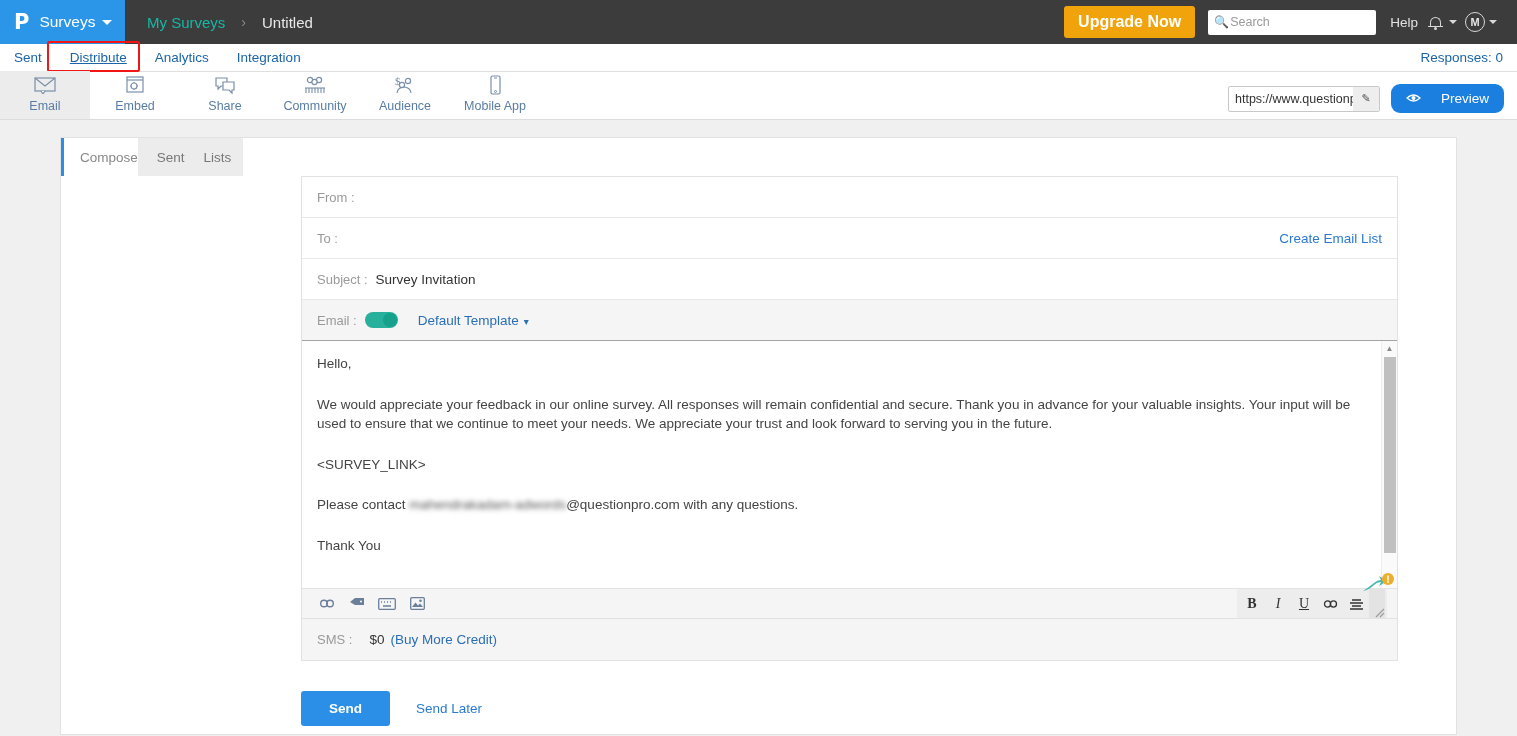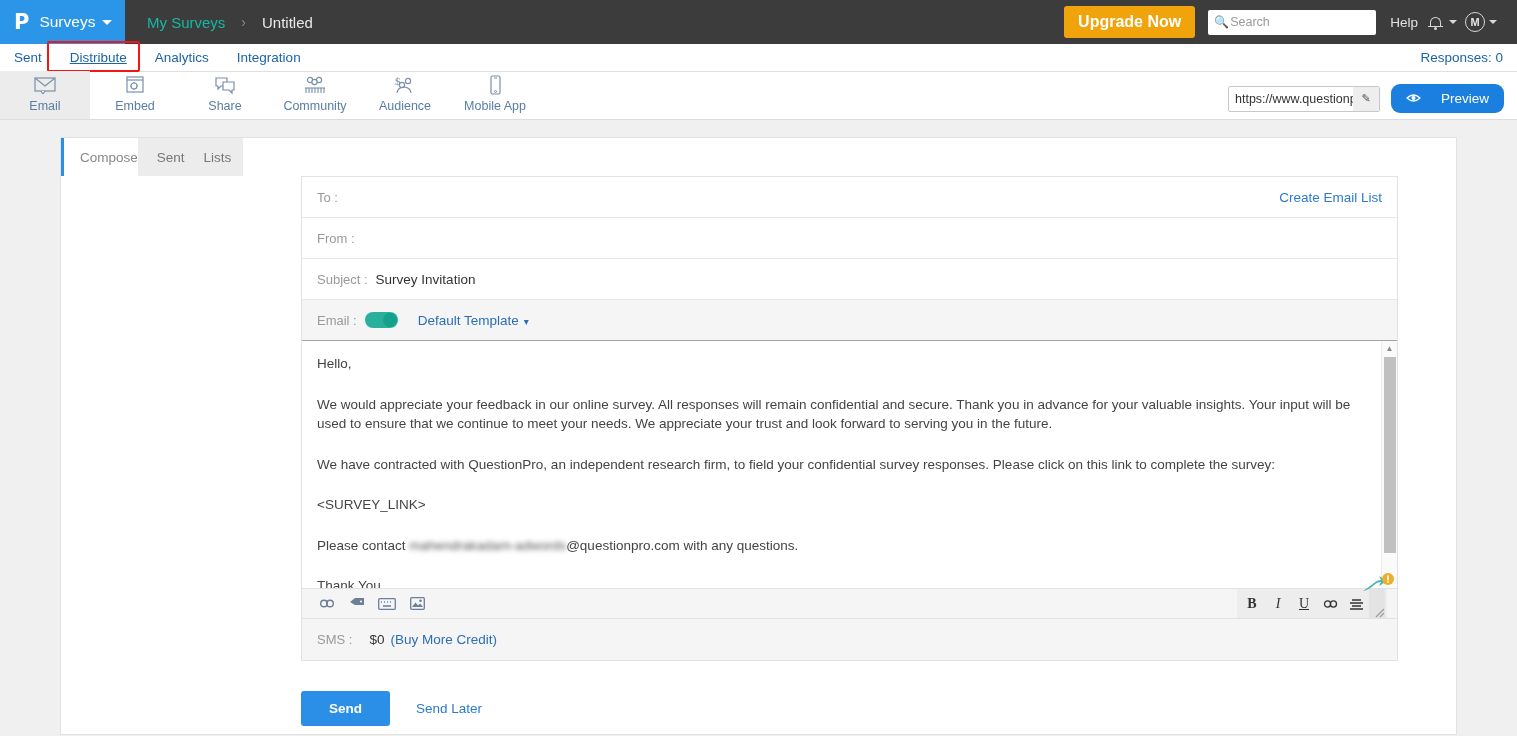--- a/index.html
+++ b/index.html
@@ -480,46 +480,45 @@
       <div class="side-item">
         <span>Templates</span>
       </div>
       <div class="sidebar-fill"></div>
     </div>
 
     <div class="main">
       <div class="compose-box">
 
         <div class="row">
+          <span class="row-label">From :</span>
+          <span class="row-value"></span>
+        </div>
+
+        <div class="row">
           <span class="row-label">To :</span>
           <span class="row-value"></span>
           <span class="create-list">Create Email List</span>
-        </div>
-
-        <div class="row">
-          <span class="row-label">From :</span>
-          <span class="row-value"></span>
         </div>
 
         <div class="row">
           <span class="row-label">Subject :</span>
           <span class="row-value">Survey Invitation</span>
         </div>
 
         <div class="row template-row">
           <span class="row-label">Email :</span>
           <span class="toggle"></span>
           <span class="tmpl-link"><span>Default Template</span><span class="tmpl-caret">▾</span></span>
         </div>
 
         <div class="editor">
           <div class="editor-body">
             <p>Hello,</p>
             <p>We would appreciate your feedback in our online survey.  All responses will remain confidential and secure.  Thank you in advance for your valuable insights.  Your input will be used to ensure that we continue to meet your needs. We appreciate your trust and look forward to serving you in the future.</p>
-            <p>We have contracted with QuestionPro, an independent research firm, to field your confidential survey responses.  Please click on this link to complete the survey:</p>
             <p>&lt;SURVEY_LINK&gt;</p>
             <p><span>Please contact </span><span class="blurred">mahendrakadam-adwords</span><span>@questionpro.com with any questions.</span></p>
             <p>Thank You</p>
           </div>
           <div class="scrollbar">
             <div class="sb-arrow">▲</div>
             <div class="sb-thumb"></div>
           </div>
         </div>
 

